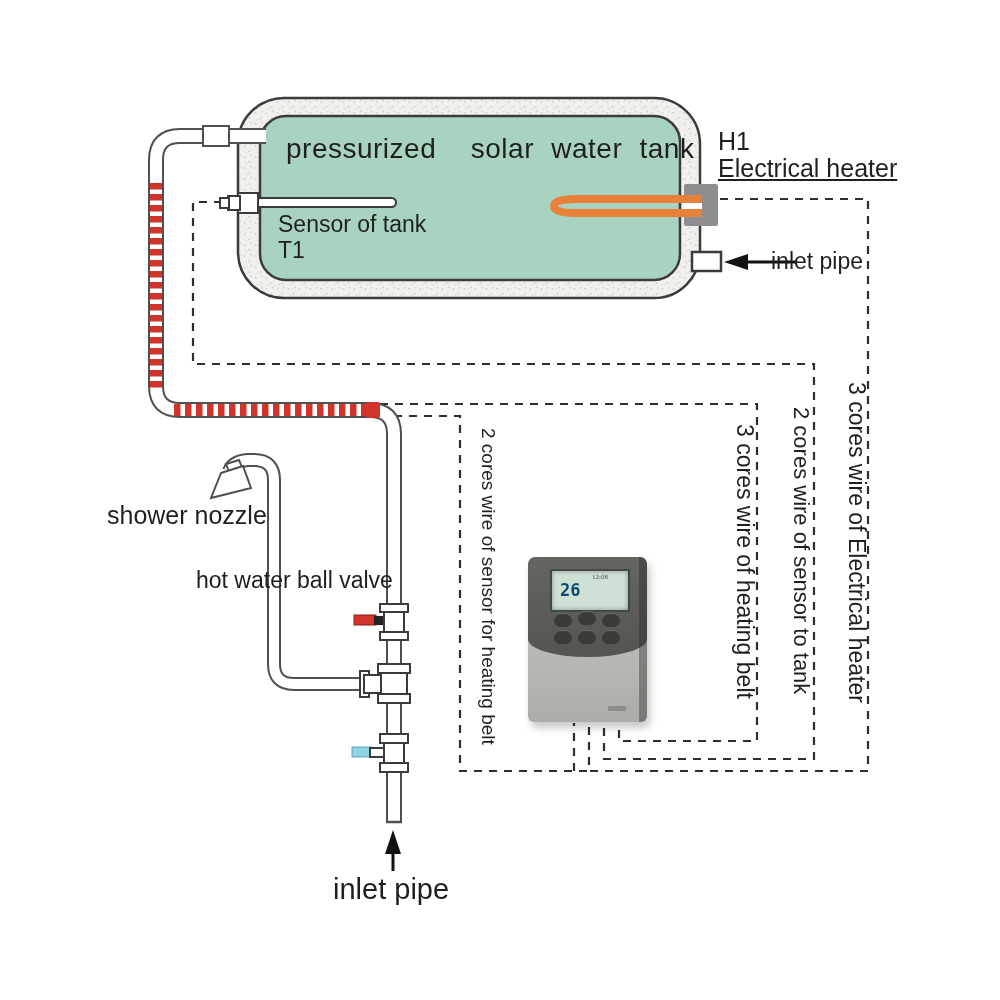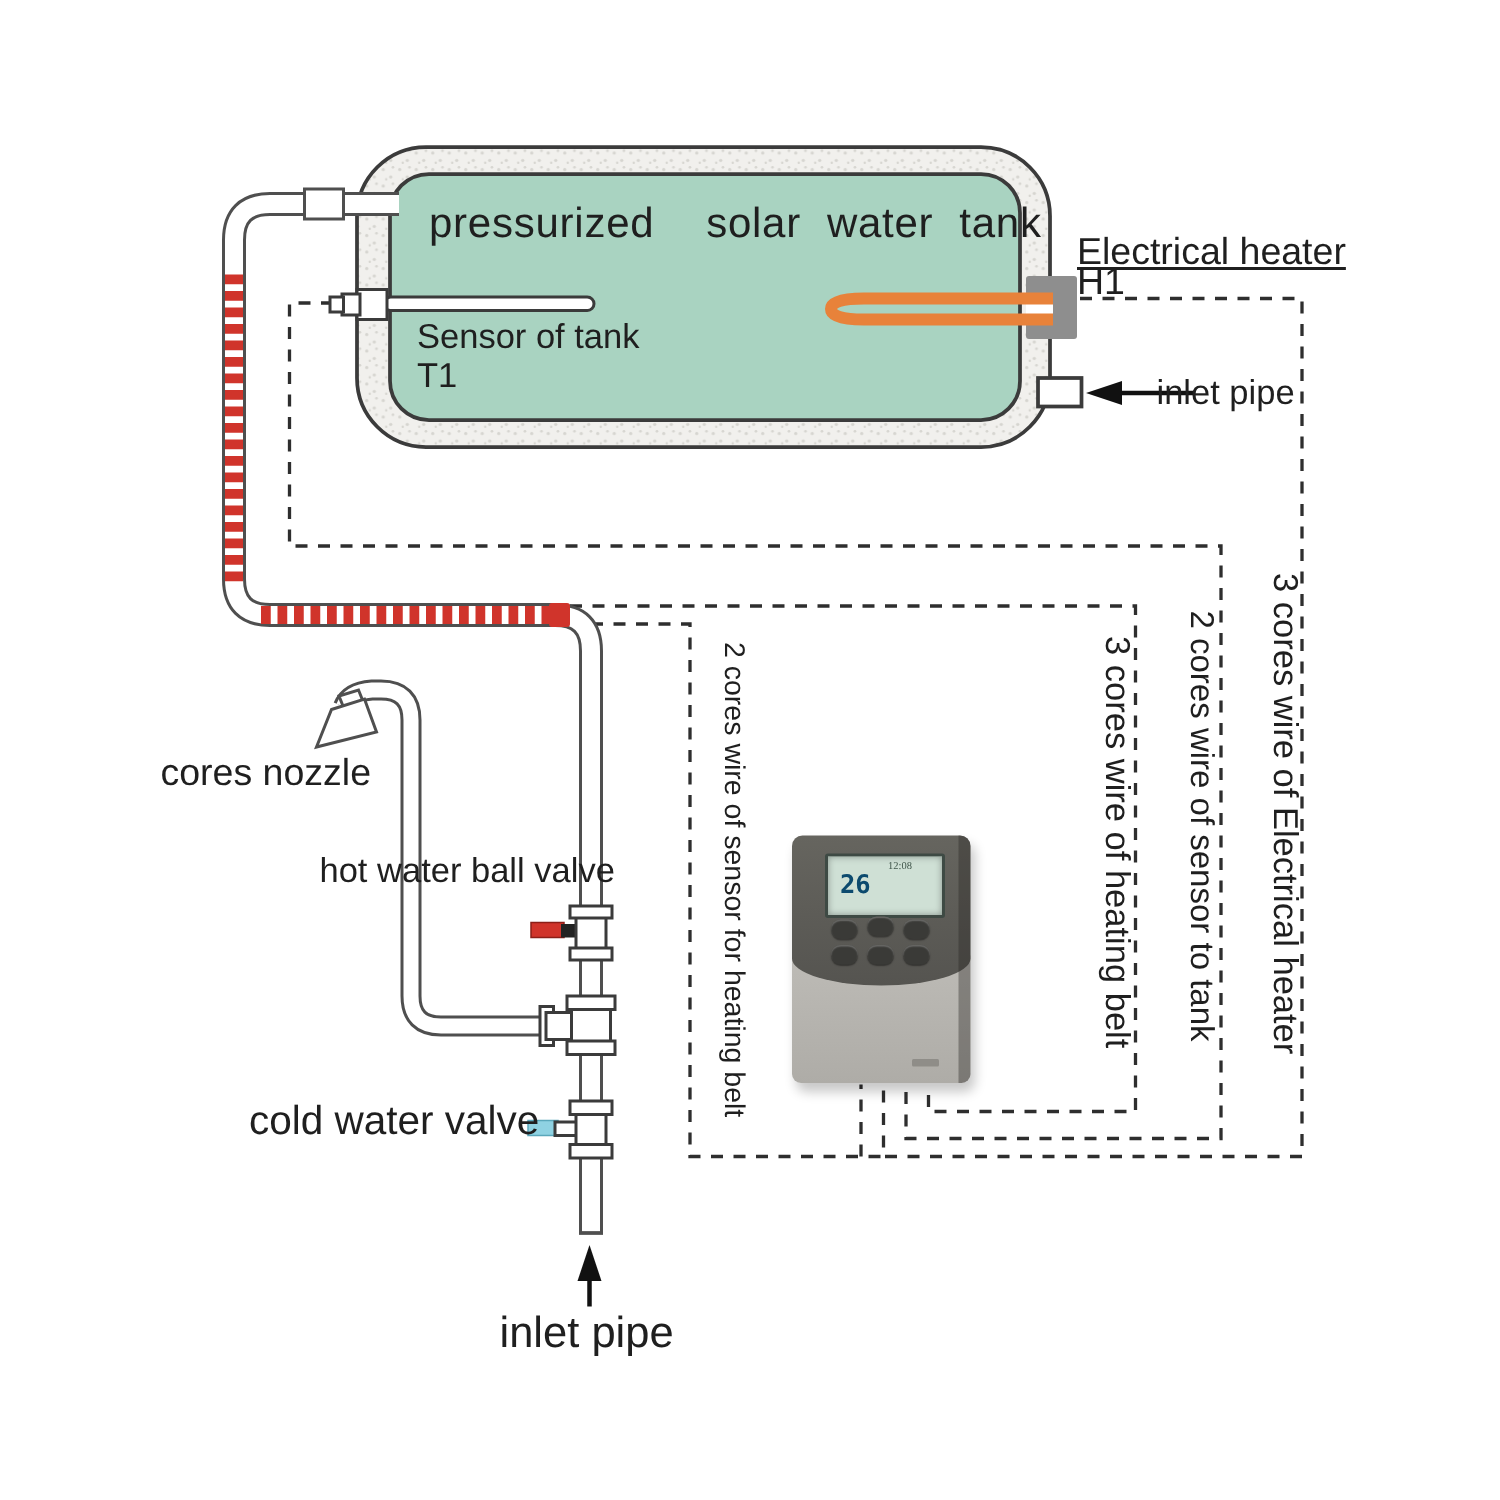--- a/index.html
+++ b/index.html
@@ -9,25 +9,25 @@
   }
   html,body{margin:0;padding:0;background:#fff;}
   #canvas{position:relative;width:1000px;height:1000px;background:#fff;overflow:hidden;
           font-family:"Liberation Sans",sans-serif;color:var(--ink);}
   #scene{position:absolute;left:0;top:0;}
   .lbl{position:absolute;white-space:nowrap;color:var(--ink);}
   .vlabel{position:absolute;white-space:nowrap;transform:rotate(90deg);transform-origin:0 0;color:var(--ink);}
   .t-title{left:286px;top:133px;font-size:28px;font-weight:400;letter-spacing:.5px;word-spacing:9px;}
   .t-sensor{left:278px;top:211px;font-size:23px;text-align:center;}
   .t-t1{left:278px;top:237px;font-size:23px;}
-  .t-h1{left:718px;top:127px;font-size:25px;margin-top:47px;}
+  .t-h1{left:718px;top:127px;font-size:25px;}
   .t-heater{left:718px;top:154px;font-size:25px;text-decoration:underline;}
   .t-inletr{left:771px;top:248px;font-size:23px;}
   .t-shower{left:107px;top:501px;font-size:25px;}
-  .t-hotv{left:196px;top:567px;font-size:23px;margin-left:17px;}
+  .t-hotv{left:196px;top:567px;font-size:23px;}
   .t-coldv{left:166px;top:732px;font-size:27px;}
   .t-inletb{left:333px;top:873px;font-size:29px;}
   .v-beltsensor{left:500px;top:428px;font-size:19px;line-height:24px;}
   .v-belt{left:757px;top:424px;font-size:23px;line-height:25px;}
   .v-sensortank{left:814px;top:407px;font-size:22px;line-height:25px;}
   .v-heaterwire{left:869px;top:382px;font-size:23px;line-height:25px;}
 
   
   .controller{position:absolute;left:528px;top:557px;width:119px;height:165px;
               border-radius:7px;box-shadow:3px 6px 8px rgba(0,0,0,.22);}
@@ -168,23 +168,22 @@
     </div>
     <div class="brand"></div>
   </div>
 
   <div class="lbl t-title" style="white-space:pre;">pressurized  solar water tank</div>
   <div class="lbl t-sensor">Sensor of tank</div>
   <div class="lbl t-t1">T1</div>
   <div class="lbl t-h1">H1</div>
   <div class="lbl t-heater">Electrical heater</div>
   <div class="lbl t-inletr">inlet pipe</div>
-  <div class="lbl t-shower">cores nozzle</div>
+  <div class="lbl t-shower">shower nozzle</div>
   <div class="lbl t-hotv">hot water ball valve</div>
-  <div class="lbl t-coldv">cold water valve</div>
   <div class="lbl t-inletb">inlet pipe</div>
 
   <div class="vlabel v-beltsensor">2 cores wire of sensor for heating belt</div>
   <div class="vlabel v-belt">3 cores wire of heating belt</div>
   <div class="vlabel v-sensortank">2 cores wire of sensor to tank</div>
   <div class="vlabel v-heaterwire">3 cores wire of Electrical heater</div>
 
 </div>
 
 </body></html>

